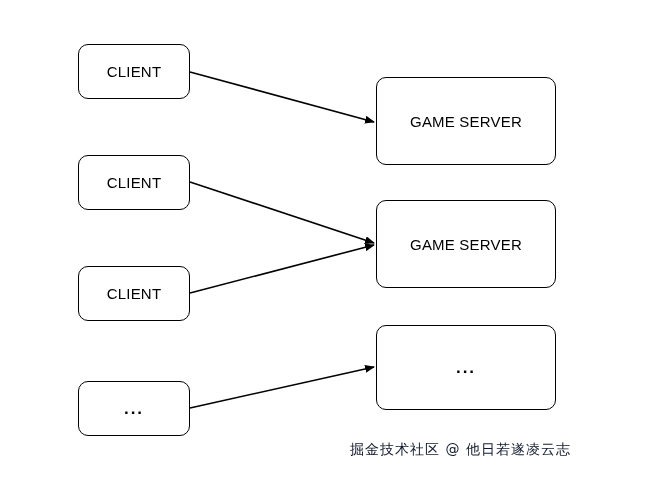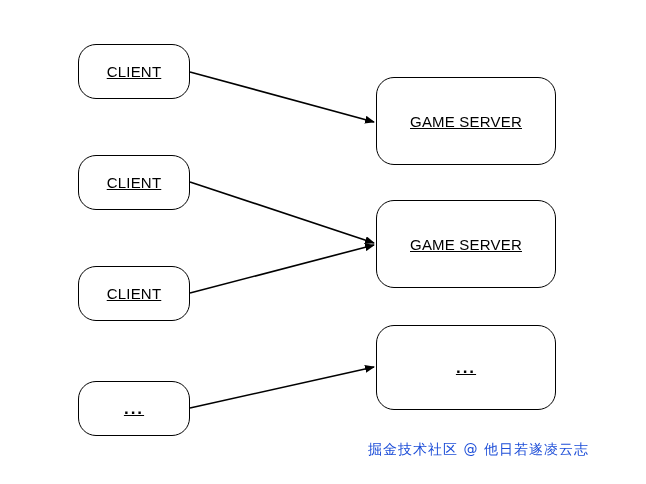--- a/index.html
+++ b/index.html
@@ -12,29 +12,28 @@
     width: 646px;
     height: 484px;
     background: #ffffff;
     overflow: hidden;
     font-family: "Liberation Sans", sans-serif;
   }
   .node {
     position: absolute;
     box-sizing: border-box;
     border: 1.6px solid #000000;
-    border-radius: 18px;
+    border-radius: 10px;
     background: #ffffff;
     display: flex;
     align-items: center;
     justify-content: center;
     color: #000000;
     letter-spacing: 0.2px;
     white-space: nowrap;
-    text-decoration: underline;
   }
   .node.client {
     font-size: 15px;
   }
   .node.server {
     font-size: 15px;
     justify-content: center;
   }
   .node.ellipsis {
     font-size: 17px;
@@ -92,15 +91,15 @@
   <div class="node server" style="left: 376px; top: 77px; width: 180px; height: 88px;">
     <span>GAME SERVER</span>
   </div>
   <div class="node server" style="left: 376px; top: 200px; width: 180px; height: 88px;">
     <span>GAME SERVER</span>
   </div>
   <div class="node ellipsis" style="left: 376px; top: 325px; width: 180px; height: 85px;">
     <span>...</span>
   </div>
 
-  <div class="watermark" style="left: 368px; top: 441px; color: #1d4ed8;">掘金技术社区 @ 他日若遂凌云志</div>
+  <div class="watermark" style="left: 350px; top: 441px; color: #0f172a;">掘金技术社区 @ 他日若遂凌云志</div>
 
 </div>
 
 </body></html>

